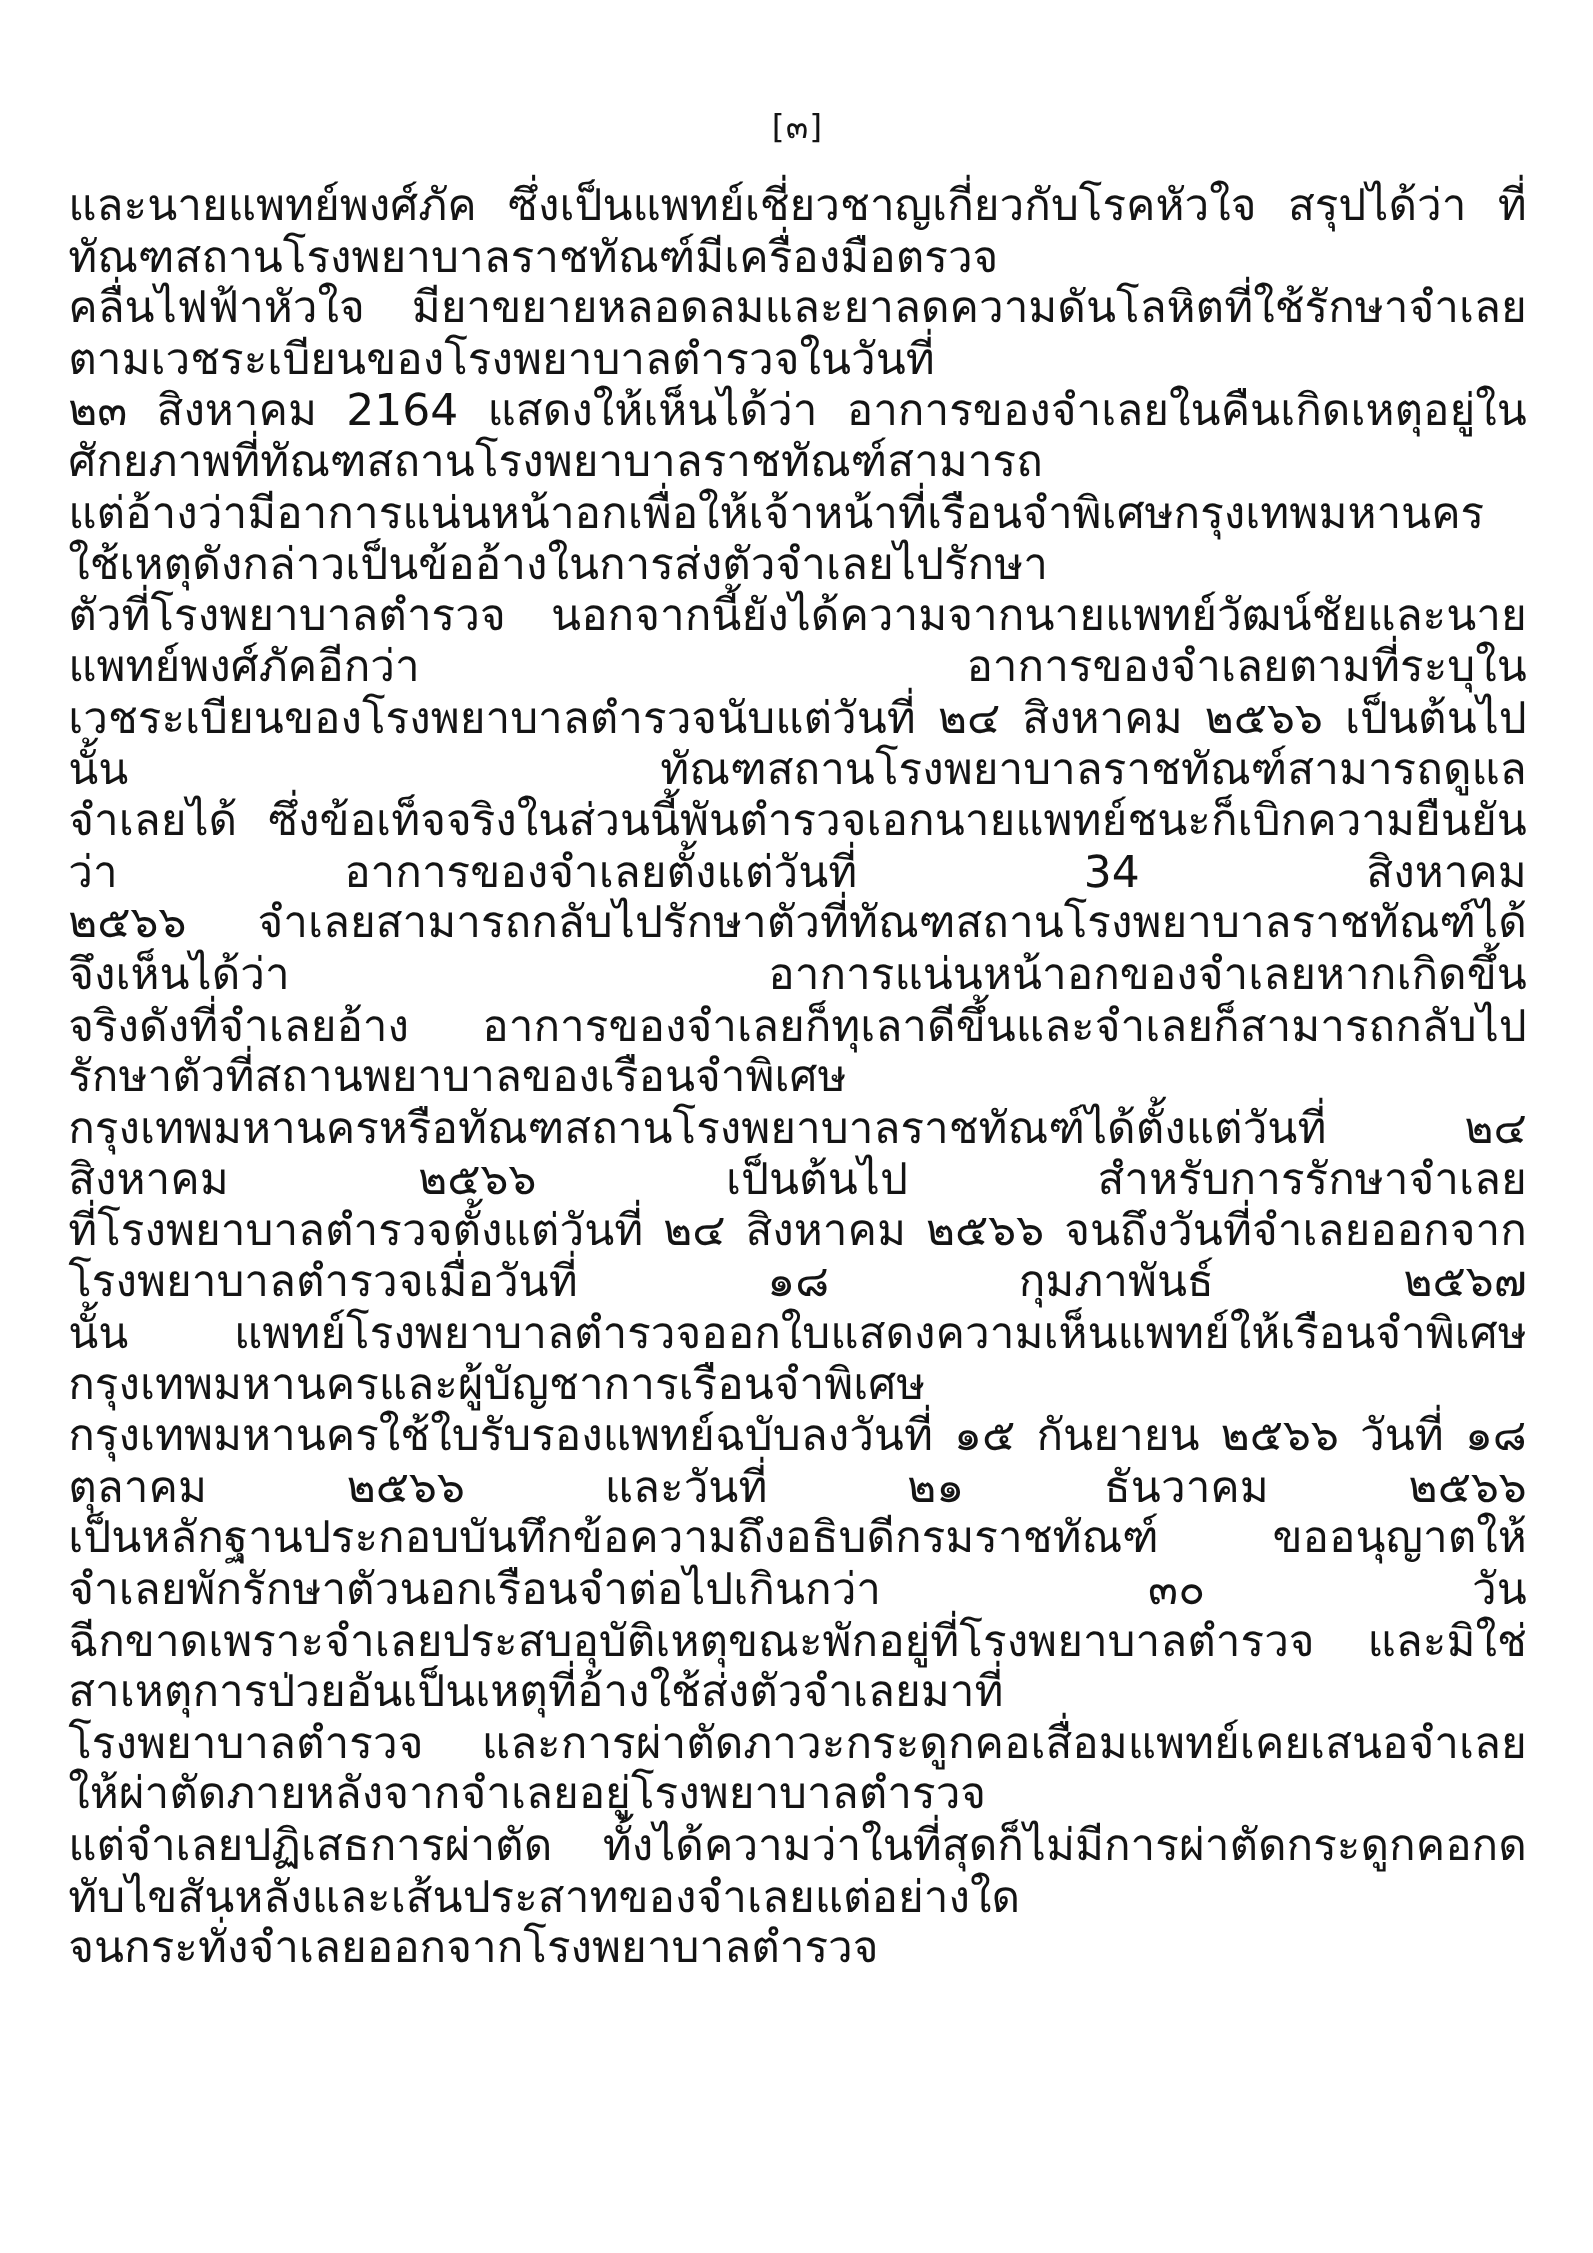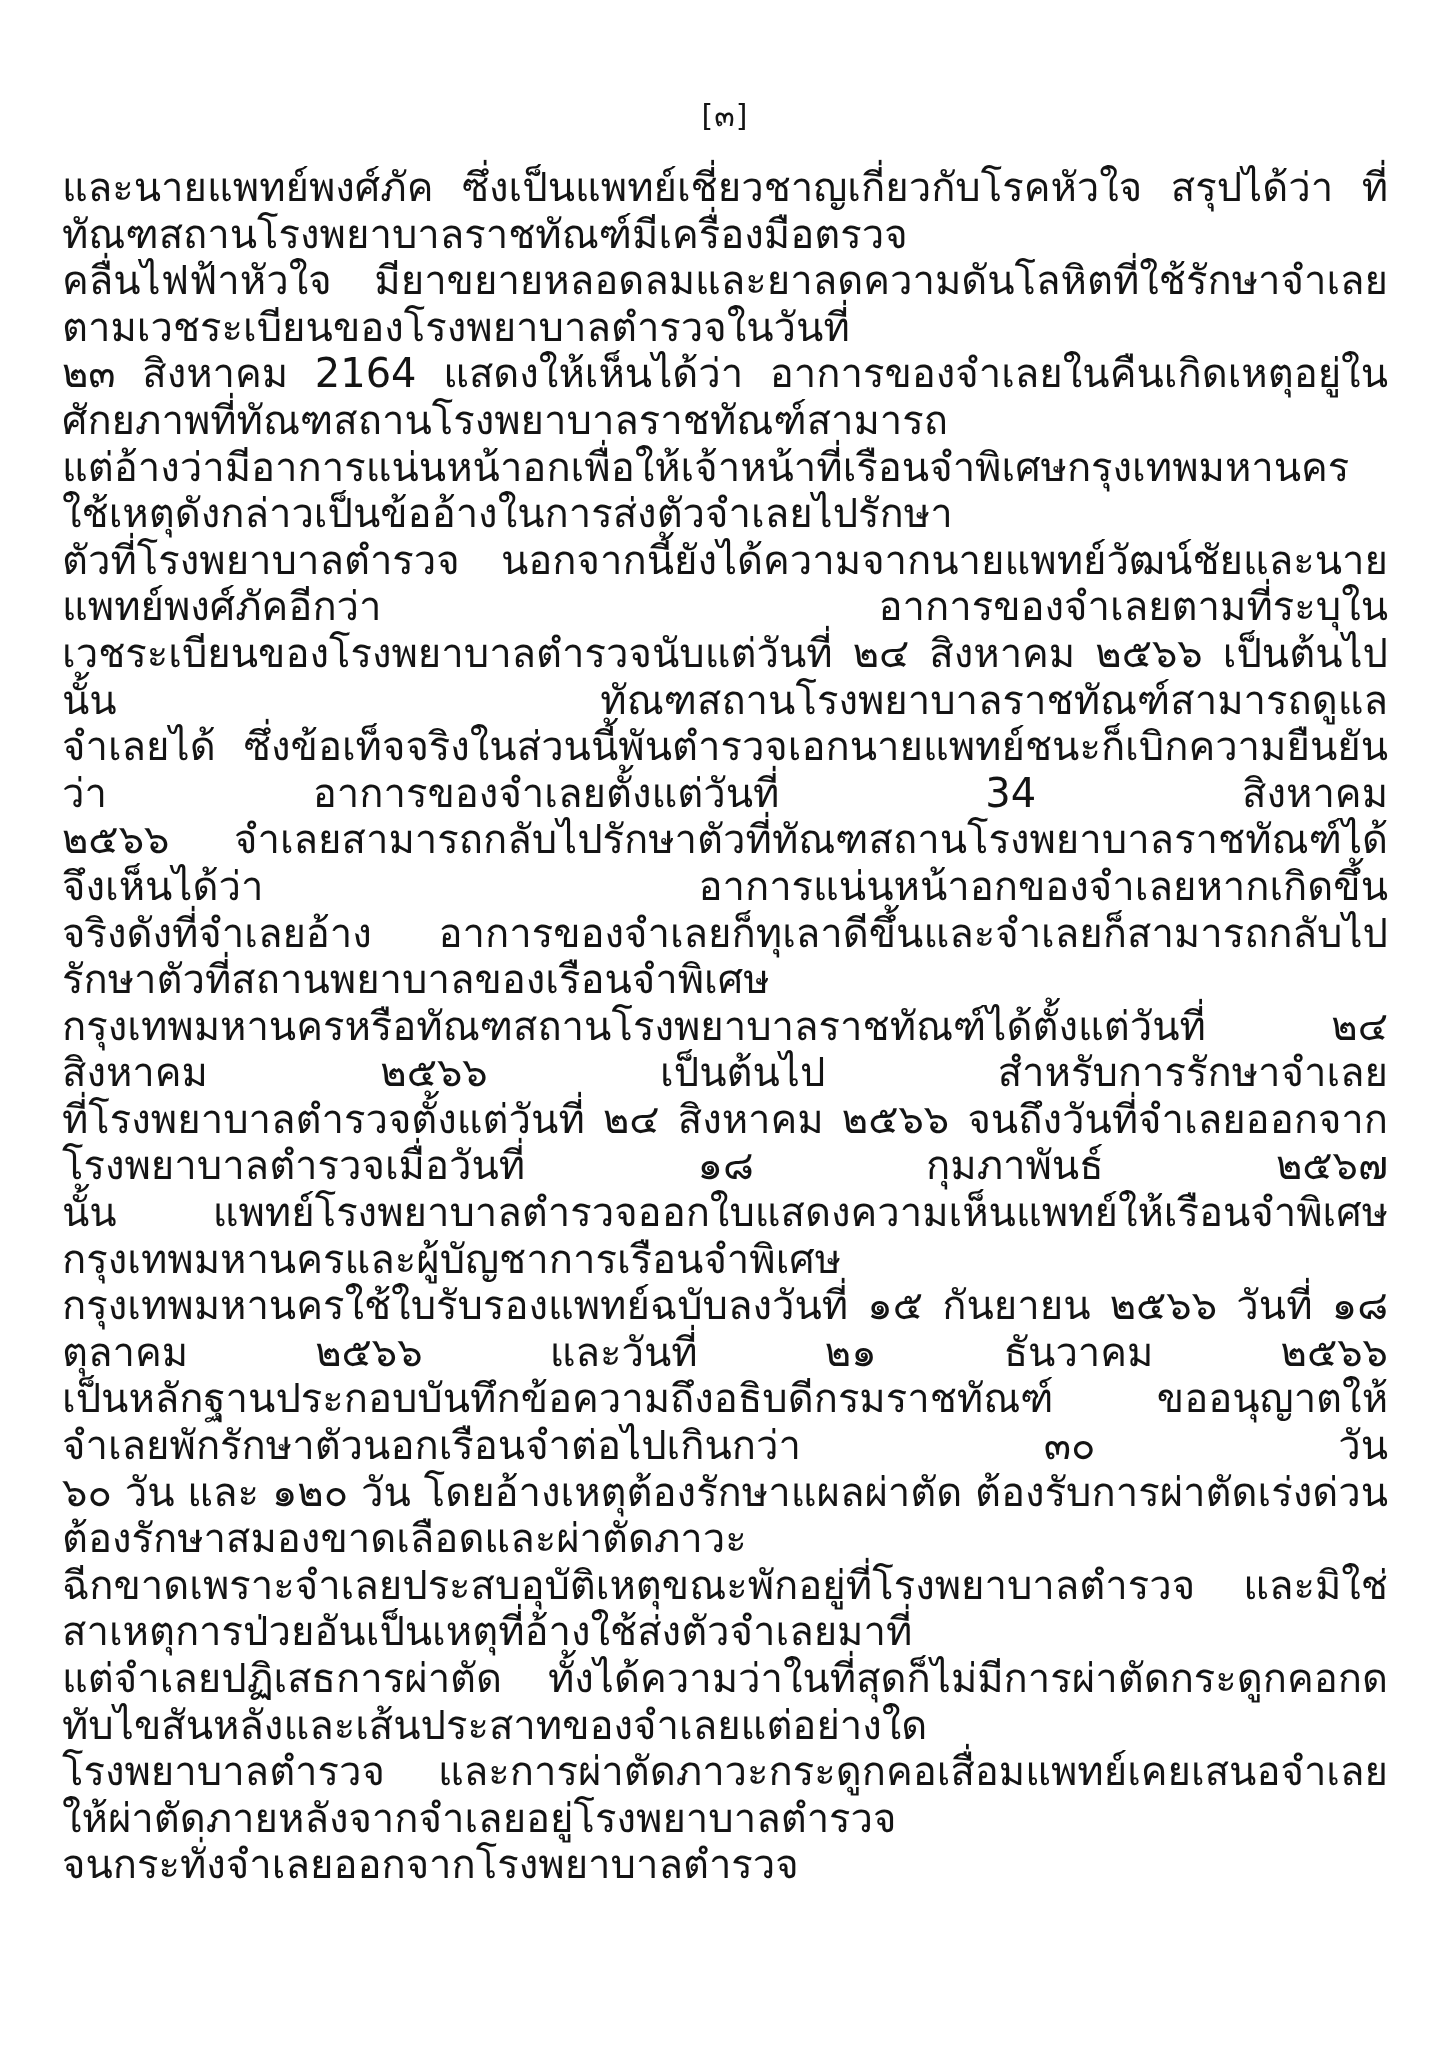--- a/index.html
+++ b/index.html
@@ -57,20 +57,19 @@
         <div class="line">ตัวที่โรงพยาบาลตำรวจ นอกจากนี้ยังได้ความจากนายแพทย์วัฒน์ชัยและนายแพทย์พงศ์ภัคอีกว่า อาการของจำเลยตามที่ระบุใน</div>
         <div class="line">เวชระเบียนของโรงพยาบาลตำรวจนับแต่วันที่ ๒๔ สิงหาคม ๒๕๖๖ เป็นต้นไปนั้น ทัณฑสถานโรงพยาบาลราชทัณฑ์สามารถดูแล</div>
         <div class="line">จำเลยได้ ซึ่งข้อเท็จจริงในส่วนนี้พันตำรวจเอกนายแพทย์ชนะก็เบิกความยืนยันว่า อาการของจำเลยตั้งแต่วันที่ 34 สิงหาคม</div>
         <div class="line">๒๕๖๖ จำเลยสามารถกลับไปรักษาตัวที่ทัณฑสถานโรงพยาบาลราชทัณฑ์ได้ จึงเห็นได้ว่า อาการแน่นหน้าอกของจำเลยหากเกิดขึ้น</div>
         <div class="line">จริงดังที่จำเลยอ้าง อาการของจำเลยก็ทุเลาดีขึ้นและจำเลยก็สามารถกลับไปรักษาตัวที่สถานพยาบาลของเรือนจำพิเศษ</div>
         <div class="line">กรุงเทพมหานครหรือทัณฑสถานโรงพยาบาลราชทัณฑ์ได้ตั้งแต่วันที่ ๒๔ สิงหาคม ๒๕๖๖ เป็นต้นไป สำหรับการรักษาจำเลย</div>
         <div class="line">ที่โรงพยาบาลตำรวจตั้งแต่วันที่ ๒๔ สิงหาคม ๒๕๖๖ จนถึงวันที่จำเลยออกจากโรงพยาบาลตำรวจเมื่อวันที่ ๑๘ กุมภาพันธ์ ๒๕๖๗</div>
         <div class="line">นั้น แพทย์โรงพยาบาลตำรวจออกใบแสดงความเห็นแพทย์ให้เรือนจำพิเศษกรุงเทพมหานครและผู้บัญชาการเรือนจำพิเศษ</div>
         <div class="line">กรุงเทพมหานครใช้ใบรับรองแพทย์ฉบับลงวันที่ ๑๕ กันยายน ๒๕๖๖ วันที่ ๑๘ ตุลาคม ๒๕๖๖ และวันที่ ๒๑ ธันวาคม ๒๕๖๖</div>
         <div class="line">เป็นหลักฐานประกอบบันทึกข้อความถึงอธิบดีกรมราชทัณฑ์ ขออนุญาตให้จำเลยพักรักษาตัวนอกเรือนจำต่อไปเกินกว่า ๓๐ วัน</div>
-        <div class="line">๖๐ วัน และ ๑๒๐ วัน โดยอ้างเหตุต้องรักษาแผลผ่าตัด ต้องรับการผ่าตัดเร่งด่วน ต้องรักษาสมองขาดเลือดและผ่าตัดภาวะ</div>
         <div class="line">ฉีกขาดเพราะจำเลยประสบอุบัติเหตุขณะพักอยู่ที่โรงพยาบาลตำรวจ และมิใช่สาเหตุการป่วยอันเป็นเหตุที่อ้างใช้ส่งตัวจำเลยมาที่</div>
+        <div class="line">โรงพยาบาลตำรวจ และการผ่าตัดภาวะกระดูกคอเสื่อมแพทย์เคยเสนอจำเลยให้ผ่าตัดภายหลังจากจำเลยอยู่โรงพยาบาลตำรวจ</div>
         <div class="line">แต่จำเลยปฏิเสธการผ่าตัด ทั้งได้ความว่าในที่สุดก็ไม่มีการผ่าตัดกระดูกคอกดทับไขสันหลังและเส้นประสาทของจำเลยแต่อย่างใด</div>
-        <div class="line">โรงพยาบาลตำรวจ และการผ่าตัดภาวะกระดูกคอเสื่อมแพทย์เคยเสนอจำเลยให้ผ่าตัดภายหลังจากจำเลยอยู่โรงพยาบาลตำรวจ</div>
         <div class="line">จนกระทั่งจำเลยออกจากโรงพยาบาลตำรวจ</div>
       </div>
     </div>
 </div>
 
 </body></html>

